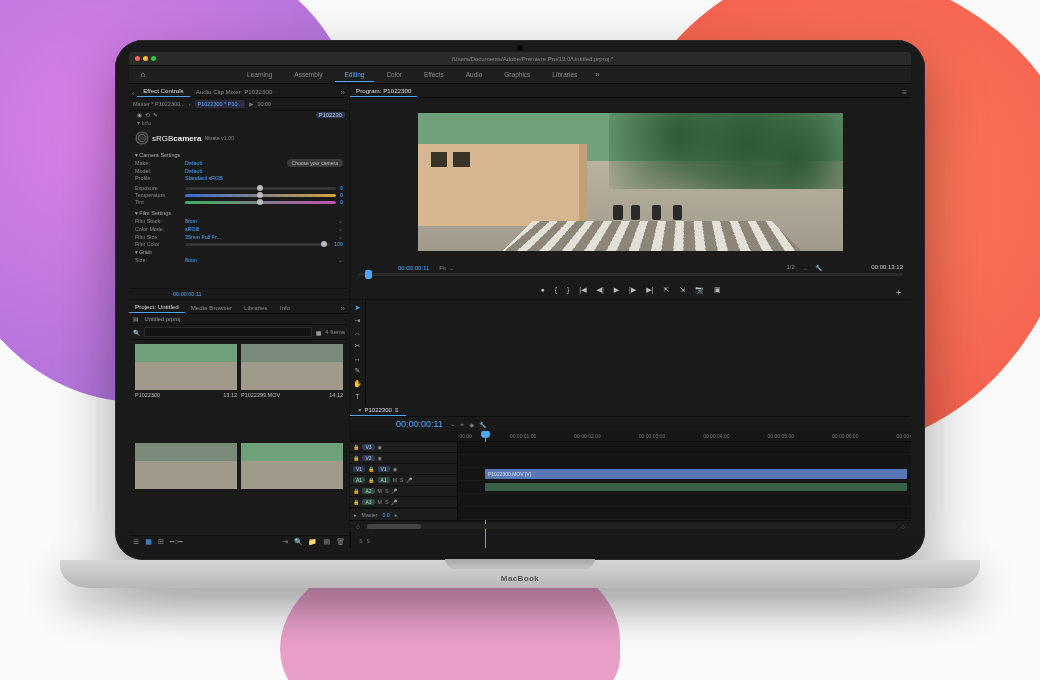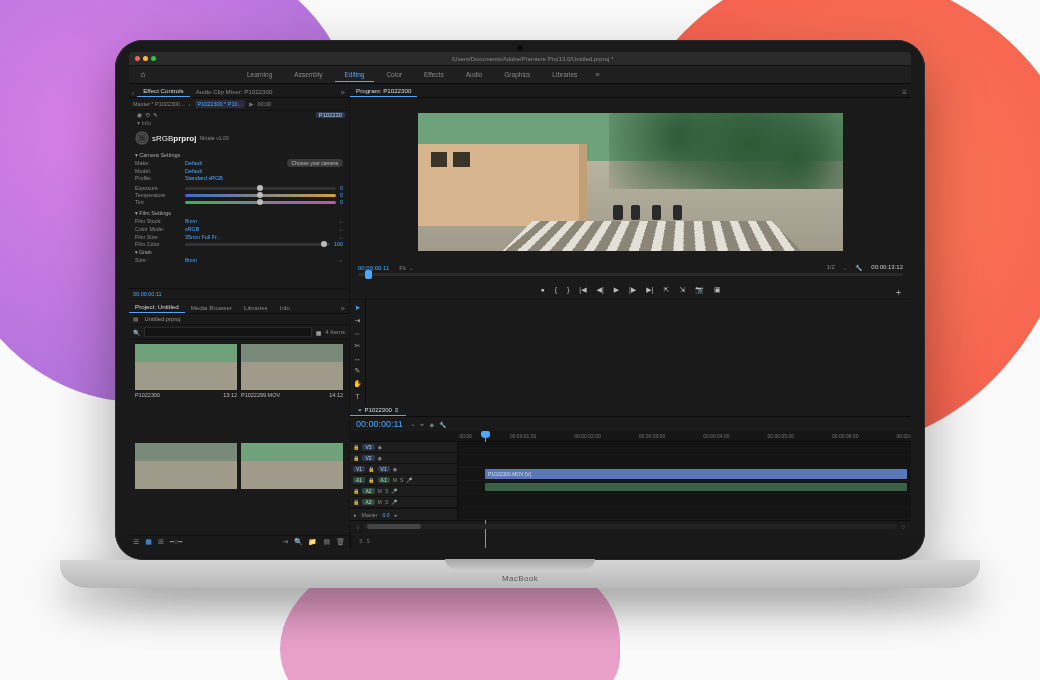--- a/index.html
+++ b/index.html
@@ -11,21 +11,21 @@
   .blob-orange { width: 460px; height: 480px; right: -30px; top: -30px; background: radial-gradient(circle at 55% 45%, #ff7a58, #f0584c); transform: rotate(12deg); }
   .blob-pink  { position:absolute; width: 340px; height: 200px; left: 280px; bottom: -60px; background: #e8a0c8; border-radius: 55% 50% 60% 45% / 60% 55% 45% 50%; z-index: 0; }
 
   
   .laptop { position: absolute; left: 115px; top: 40px; width: 810px; z-index: 5; }
   .screen-bezel { width: 810px; height: 520px; background: #1a1a1a; border-radius: 28px; padding: 12px 14px; box-shadow: 0 25px 60px rgba(0,0,0,0.35), inset 0 0 0 1px #2a2a2a; position: relative; }
   .camera { position: absolute; top: 5px; left: 50%; transform: translateX(-50%); width: 6px; height: 6px; border-radius: 50%; background: #0b0b0b; }
   .screen { width: 100%; height: 100%; background: #181818; border-radius: 4px; overflow: hidden; display: flex; flex-direction: column; font-size: 6.5px; color: #c8c8c8; }
   .deck { width: 920px; height: 28px; margin: 0 auto; margin-left: -55px; position: relative; background: linear-gradient(#d6d6d6,#b8b8b8); border-bottom-left-radius: 28px 22px; border-bottom-right-radius: 28px 22px; box-shadow: 0 18px 40px rgba(0,0,0,0.3); }
   .notch { position: absolute; top: -1px; left: 50%; transform: translateX(-50%); width: 150px; height: 10px; background: linear-gradient(#a6a6a6,#c4c4c4); border-bottom-left-radius: 10px; border-bottom-right-radius: 10px; }
-  .logo { position: absolute; left: 50%; top: 14px; transform: translateX(-50%); font-size: 8px; color: #555; letter-spacing: 0.4px; }
+  .logo { position: absolute; left: 50%; top: 14px; transform: translateX(-50%); font-size: 8px; color: #555; letter-spacing: 0.4px; font-weight: bold; }
 
   
   .title-bar { height: 14px; background: #2a2a2a; display: flex; align-items: center; padding: 0 6px; border-bottom: 1px solid #111; gap: 4px; }
   .traffic { display: flex; gap: 3px; }
   .dot { width: 5px; height: 5px; border-radius: 50%; }
   .dot.r{background:#ff5f57;} .dot.y{background:#febc2e;} .dot.g{background:#28c840;}
   .title-text { flex:1; text-align:center; color:#888; font-size:6px; }
 
   .workspace-bar { height: 18px; background: #1f1f1f; display: flex; align-items: center; border-bottom: 1px solid #0c0c0c; }
   .home-icon { width: 28px; text-align:center; color:#bbb; font-size:8px; }
@@ -73,21 +73,21 @@
   .bldg { position:absolute; left:0; top:22%; width:38%; height:60%; background:#d7b68f; }
   .bldg::after{ content:""; position:absolute; right:-8px; top:0; bottom:0; width:8px; background:#bfa077; }
   .window { position:absolute; background:#3a3428; }
   .w1{left:8%;top:10%;width:10%;height:18%;} .w2{left:22%;top:10%;width:10%;height:18%;}
   .tree { position:absolute; right:0; top:0; width:55%; height:55%; background: radial-gradient(circle at 60% 40%, #2e5a36, transparent 60%), radial-gradient(circle at 30% 30%, #2e5a36, transparent 55%), radial-gradient(circle at 80% 60%, #2e5a36, transparent 55%); }
   .crosswalk { position:absolute; bottom:0; left:20%; right:10%; height:35%; background: repeating-linear-gradient(100deg, #e3e0d8 0 10px, #8c8678 10px 22px); transform: perspective(120px) rotateX(38deg); transform-origin:bottom; }
   .person { position:absolute; bottom:22%; width:2.2%; height:11%; background:#2a2a2a; border-radius:2px; }
   .p1{left:46%;} .p2{left:50%;} .p3{left:55%;} .p4{left:60%;}
 
   .monitor-info { display:flex; align-items:center; padding:2px 8px; font-size:6px; }
-  .tc { color:#4aa8ff; }
+  .tc { color:#4aa8ff;margin-left:40px; }
   .mi-right { margin-left:auto; display:flex; gap:8px; color:#888; }
   .scrub { height:10px; padding:0 8px; }
   .scrub-track { height:3px; background:#2a2a2a; border-radius:2px; position:relative; }
   .scrub-pos { position:absolute; left:7px; top:-3px; width:7px; height:9px; background:#4aa8ff; border-radius:2px; }
 
   .transport { display:flex; justify-content:center; gap:10px; padding:3px 0 5px; color:#bbb; font-size:7px; position:relative; }
   .transport .tp { cursor:pointer; }
   .transport .plus { position:absolute; right:8px; color:#bbb; font-size:9px; }
 
   
@@ -194,21 +194,21 @@
             <span>◉</span>
             <span>⟲</span>
             <span>✎</span>
             <span class="seg" style="margin-left:auto;background:#2d3a52;color:#bcd;padding:0 3px;border-radius:2px">P102230</span>
           </div>
           <div class="ec-row" style="color:#777">▾ Info</div>
 
           <div class="fc-logo">
             <div class="mark"></div>
             <div>
-              <div class="fc-name"><span>sRGB</span><b>prproj</b></div>
+              <div class="fc-name"><span>sRGB</span><b>camera</b></div>
             </div>
             <div class="fc-sub">Nitrate v1.00</div>
           </div>
 
           <div class="ec-group">
             <div class="hdr">▾ <span>Camera Settings</span></div>
             <div class="prop">
                 <span class="lbl">Make:</span>
                 <span class="val">Default</span>
                 <span class="pill-btn">Choose your camera</span>

